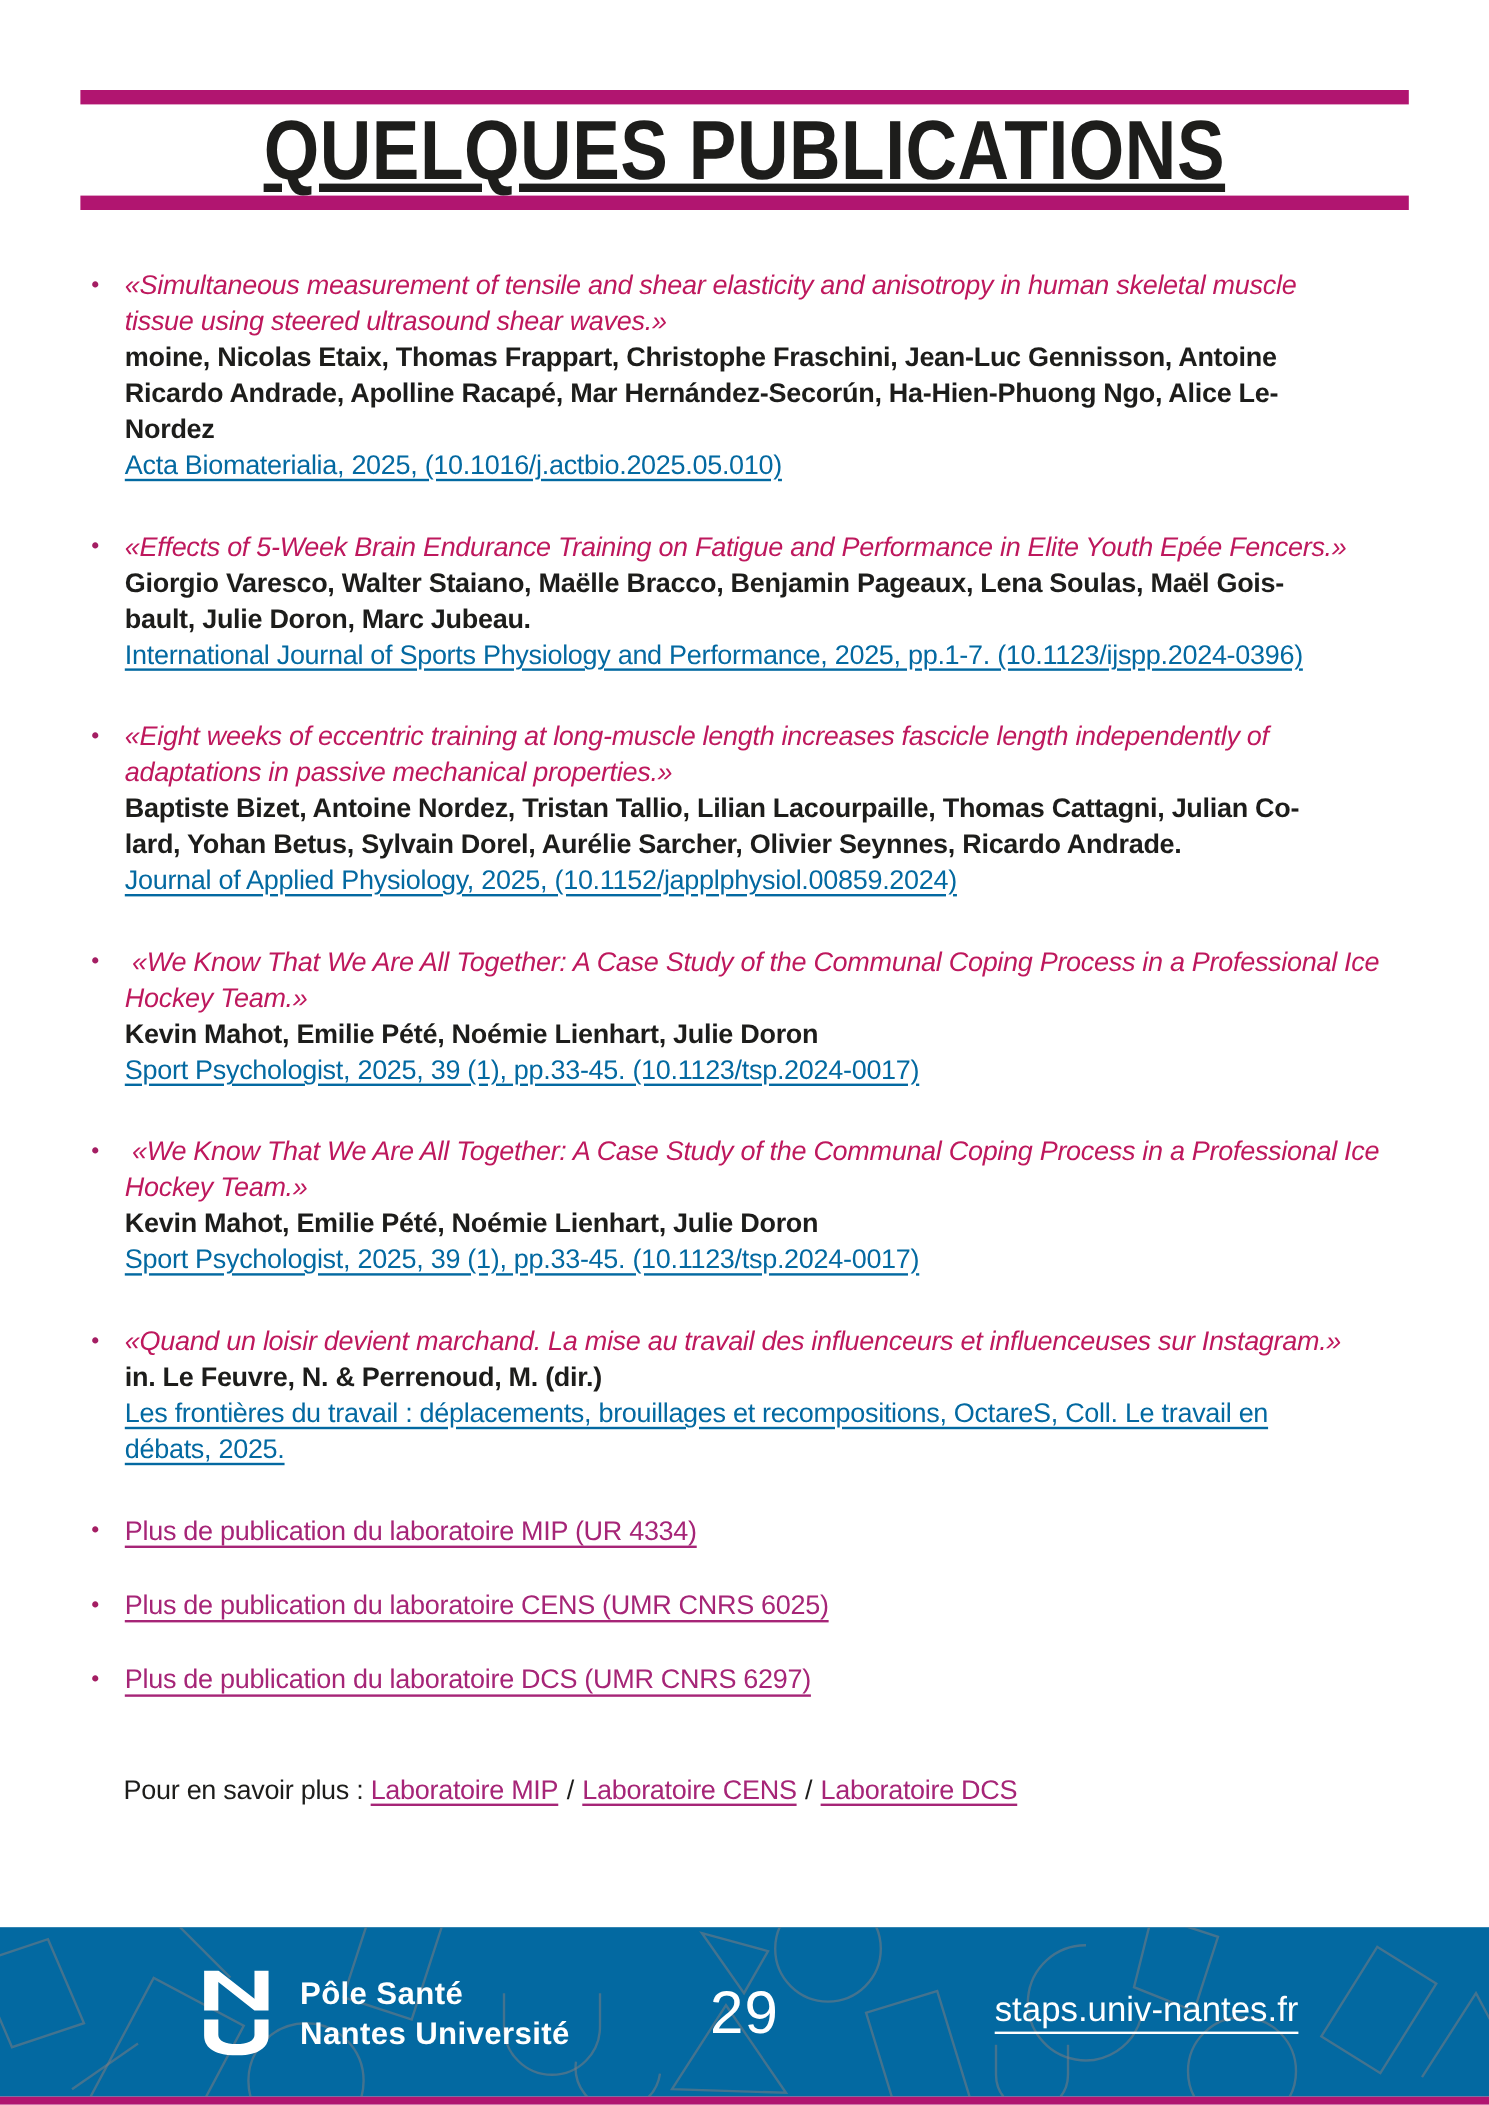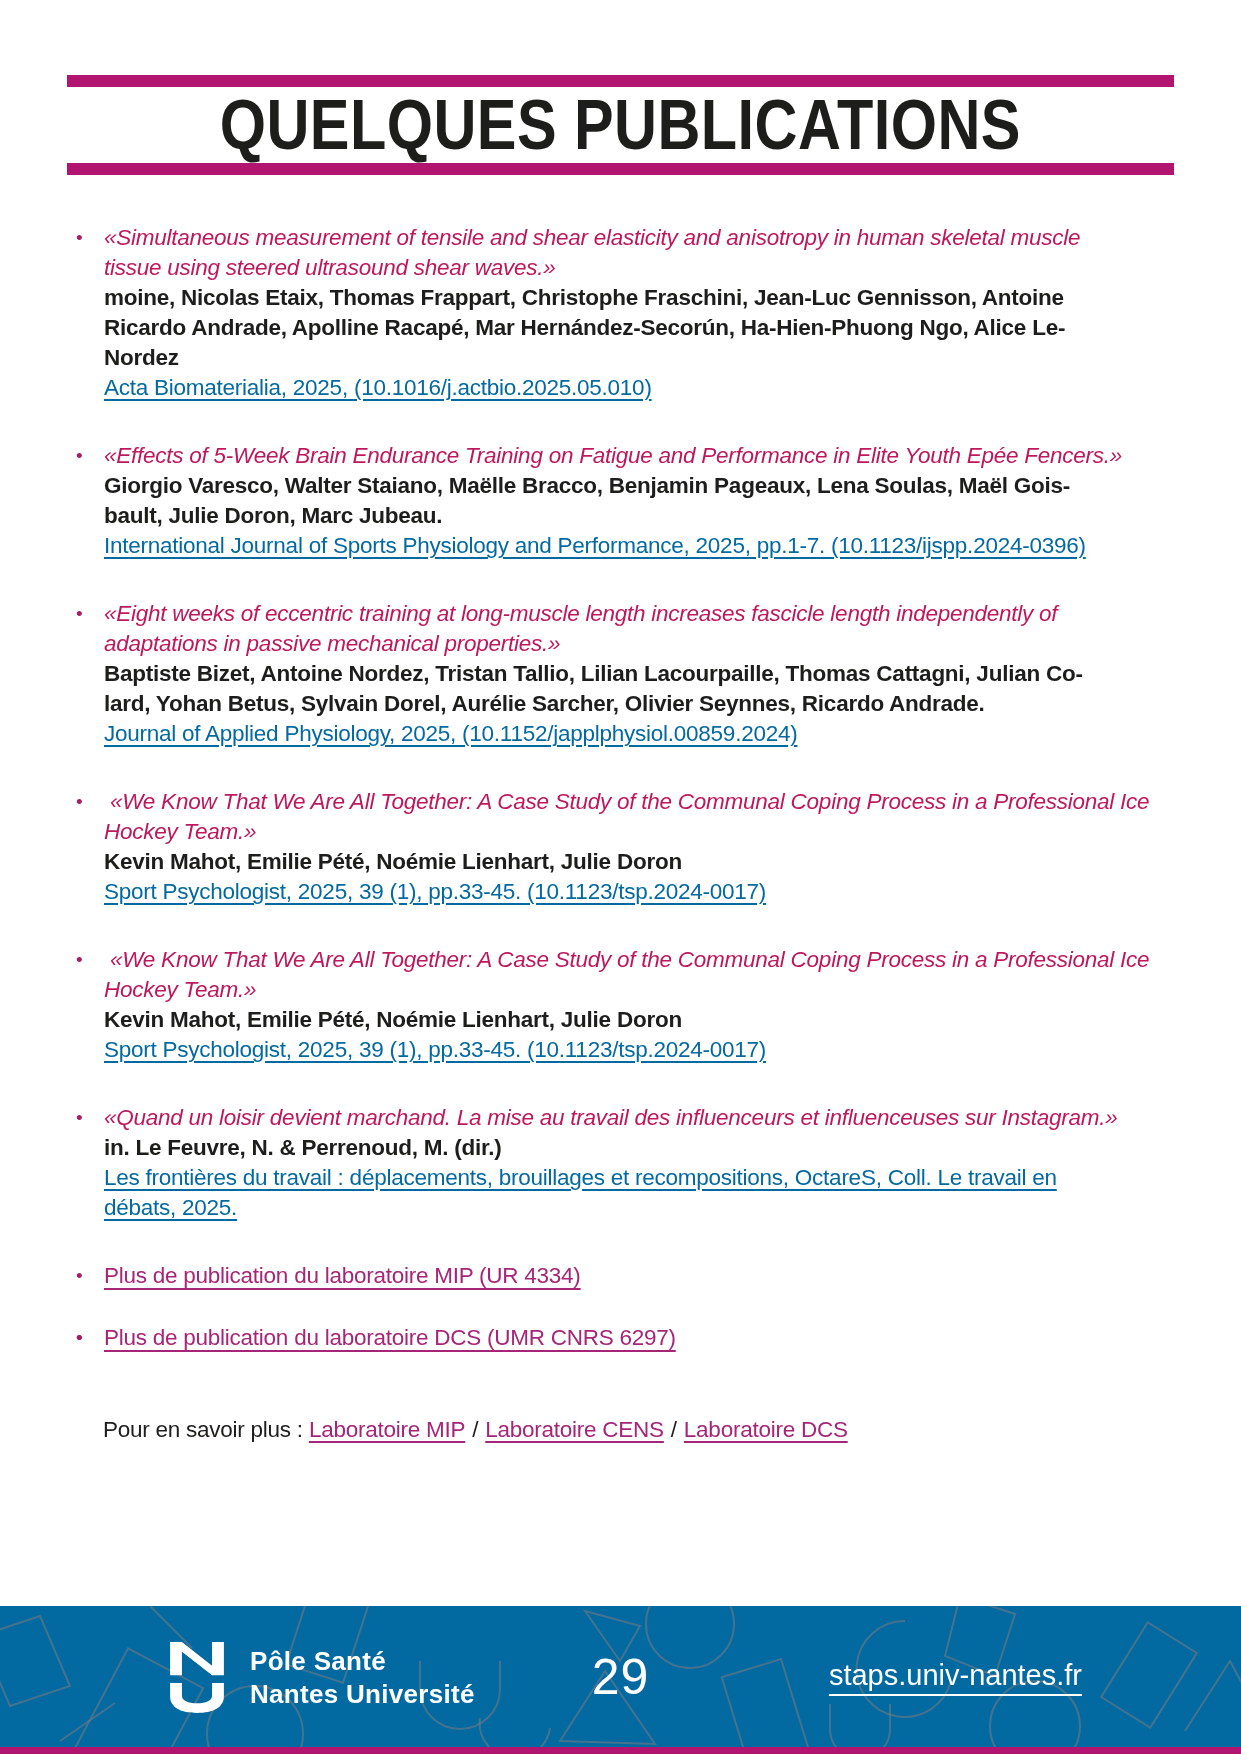--- a/index.html
+++ b/index.html
@@ -4,21 +4,21 @@
 <style>
   html,body { margin:0; padding:0; }
   .page {
     position:relative; width:1241px; height:1754px; background:#ffffff;
     font-family:"Liberation Sans", sans-serif; overflow:hidden; color:#1d1d1b;
   }
 
   
   .header { margin:75px 67px 0 67px; }
   .bar { height:12px; background:#b11570; }
-  .htitle { height:76px; display:flex; align-items:center; justify-content:center; }
+  .htitle { height:76px; display:flex; align-items:center; justify-content:center;text-decoration:underline; }
   .htitle span {
     display:inline-block; font-size:70px; font-weight:bold; color:#1d1d1b;
     transform:scaleX(0.85); white-space:nowrap; letter-spacing:0.5px;
   }
 
   
   .main { margin:48px 67px 0 67px; font-size:22.5px; line-height:30px; letter-spacing:-0.25px; }
   .pub { position:relative; padding-left:37px; margin-bottom:38px; }
   .bullet { position:absolute; left:9px; top:0; color:#a41e63; font-size:19px; line-height:30px; }
   .ptitle { font-style:italic; color:#be185d; white-space:pre-wrap; }
@@ -108,20 +108,21 @@
       <a class="plink">Les frontières du travail : déplacements, brouillages et recompositions, OctareS, Coll. Le travail en</a>
       <a class="plink">débats, 2025.</a>
     </article>
 
     <div class="more">
       <span class="bullet">•</span>
       <a class="morelink">Plus de publication du laboratoire MIP (UR 4334)</a>
     </div>
     <div class="more">
       <span class="bullet">•</span>
+      <a class="morelink">Plus de publication du laboratoire CENS (UMR CNRS 6025)</a>
     </div>
     <div class="more">
       <span class="bullet">•</span>
       <a class="morelink">Plus de publication du laboratoire DCS (UMR CNRS 6297)</a>
     </div>
 
     <p class="seemore">
       <span>Pour en savoir plus : </span><a>Laboratoire MIP</a><span class="sep">/</span><a>Laboratoire CENS</a><span class="sep">/</span><a>Laboratoire DCS</a>
     </p>
 

